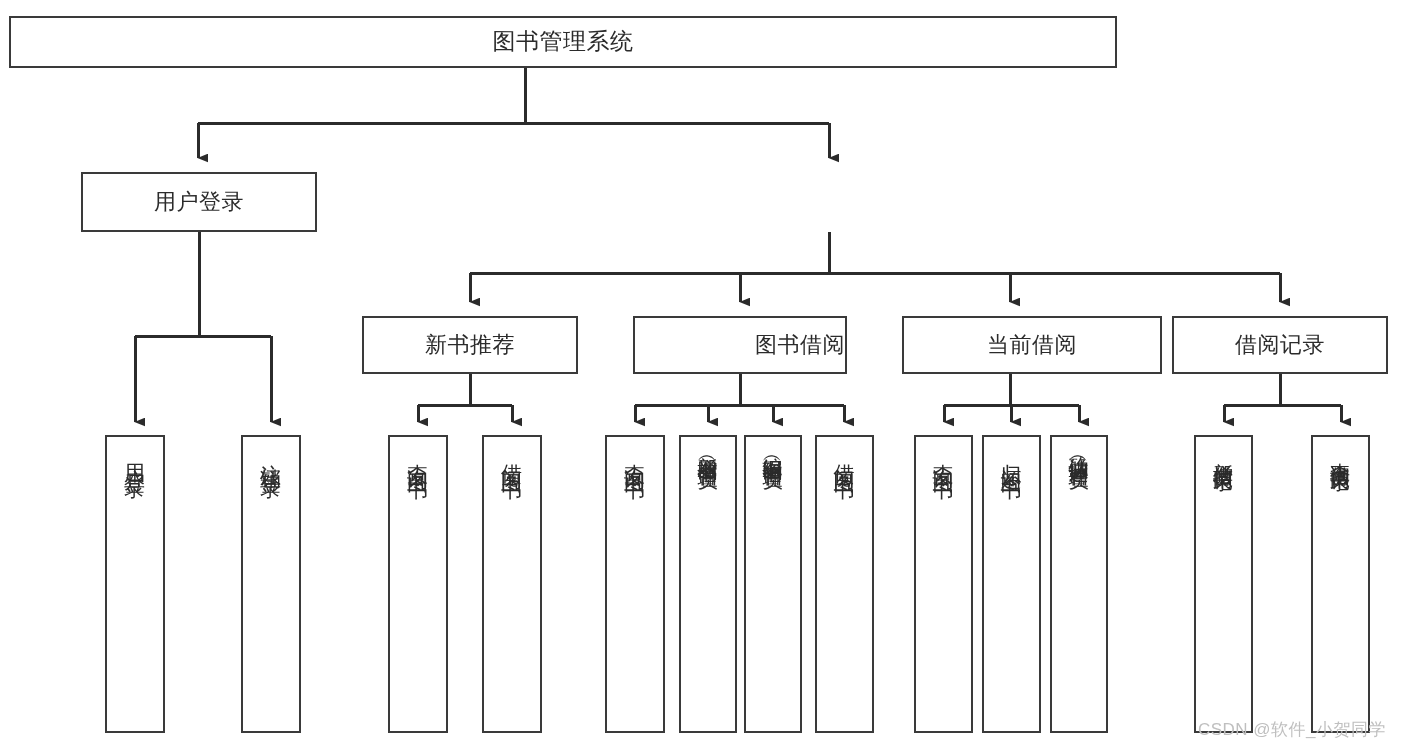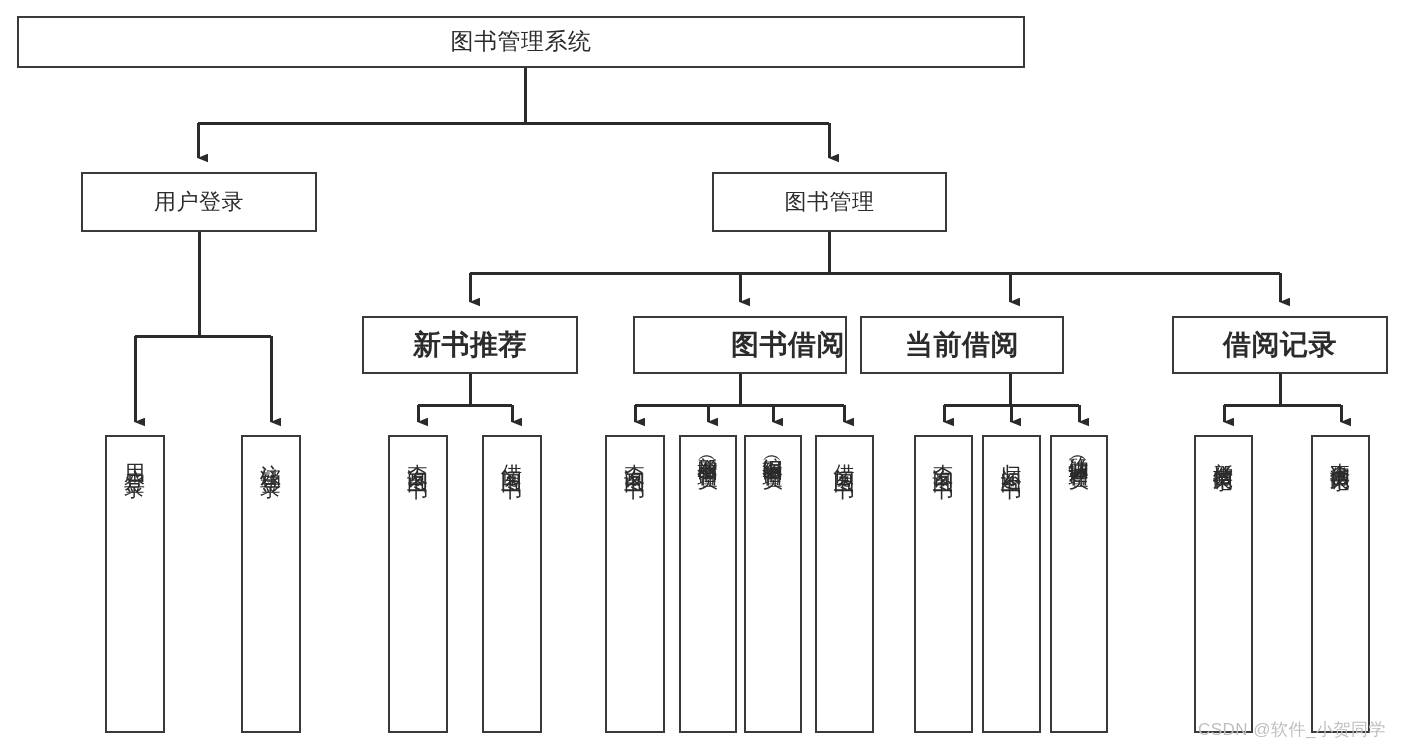--- a/index.html
+++ b/index.html
@@ -50,40 +50,40 @@
     display: block;
     text-align: center;
     line-height: 1.12;
     letter-spacing: 0.5px;
     color: #2b2b2b;
     white-space: nowrap;
   }
 
   
   .node.root {
-    left: 17px;
+    left: 9px;
     top: 16px;
-    width: 1008px;
+    width: 1108px;
     height: 52px;
   }
   .node.root .node-label { font-size: 23px; }
 
   
   .node.level2 {
     top: 172px;
     height: 60px;
   }
   .node.level2 .node-label { font-size: 22px; }
 
   
   .node.level3 {
     top: 316px;
     height: 58px;
   }
-  .node.level3 .node-label { font-size: 28px; font-weight: bold; }
+  .node.level3 .node-label { font-size: 22px; }
 
   
   .node.leaf {
     top: 435px;
     height: 298px;
     align-items: flex-start;
     justify-content: center;
     padding-top: 10px;
   }
   .node.leaf .node-label {
@@ -171,33 +171,30 @@
   </svg>
 
   <div class="node root">
     <span class="node-label">图书管理系统</span>
   </div>
 
   <div class="node level2" style="left:81px; width:236px;">
     <span class="node-label">用户登录</span>
   </div>
 
-  <div class="node level2" style="left:712px; width:235px;">
-    <span class="node-label">图书管理</span>
-  </div>
 
   <div class="node level3" style="left:362px; width:216px;">
     <span class="node-label">新书推荐</span>
   </div>
 
   <div class="node level3" style="left:633px; width:214px;justify-content:flex-end;">
     <span class="node-label">图书借阅</span>
   </div>
 
-  <div class="node level3" style="left:860px; width:204px;">
+  <div class="node level3" style="left:902px; width:260px;">
     <span class="node-label">当前借阅</span>
   </div>
 
   <div class="node level3" style="left:1172px; width:216px;">
     <span class="node-label">借阅记录</span>
   </div>
 
   <div class="node leaf" style="left:105px; width:60px;">
     <span class="node-label">用户登录</span>
   </div>

